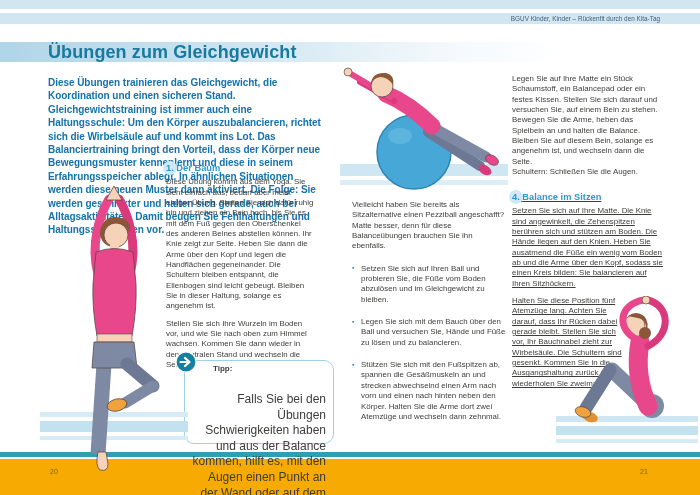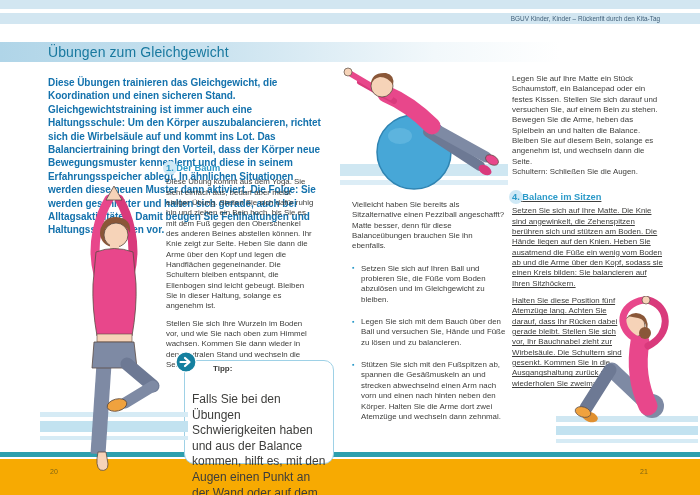--- a/index.html
+++ b/index.html
@@ -10,21 +10,21 @@
   .abs{position:absolute;}
 
   
   .band-top{top:0;left:0;width:700px;height:9px;background:#d2e6f1;}
   .band-header{top:13px;left:0;width:700px;height:11px;background:#d2e6f1;
     font-size:6.4px;line-height:11px;color:#41607a;text-align:right;padding-right:40px;box-sizing:border-box;}
 
   
   .title-banner{top:42px;left:0;width:700px;height:20px;
     background:linear-gradient(90deg,#b0d5e8 0%,#c9e2ef 30%,#f2f8fb 62%,#ffffff 80%);}
-  .title-banner .t{font-size:14px;font-weight:normal;color:#19799f;line-height:20px;padding-left:48px;letter-spacing:0.1px;}
+  .title-banner .t{font-size:18px;font-weight:bold;color:#19799f;line-height:20px;padding-left:48px;letter-spacing:0.1px;}
 
   
   .intro{top:76px;left:48px;width:282px;font-size:10px;font-weight:bold;
     color:#1472ad;line-height:1.34;letter-spacing:-0.05px;}
 
   
   .sec{color:#3d3d3b;font-size:7.9px;line-height:1.31;}
   .sec p{margin:0 0 7px 0;}
   .sec-head{font-size:9.3px;font-weight:bold;color:#2b9ac9;margin:0 0 3px 0;position:relative;}
   .sec-head .num{position:relative;display:inline-block;z-index:1;}
@@ -33,22 +33,22 @@
   .sec1{top:162px;left:166px;width:148px;}
   .sec2{top:200px;left:352px;width:154px;}
   .sec3{top:74px;left:512px;width:152px;}
   .sec4{top:191px;left:512px;width:152px;text-decoration:underline;}
 
   ul.bullets{margin:0;padding:0;list-style:none;}
   ul.bullets li{position:relative;padding-left:9px;margin:12px 0 2px 0;}
   ul.bullets li::before{content:"▪";position:absolute;left:0;top:-0.5px;color:#2b9ac9;font-size:7px;}
 
   
-  .tip-box{top:360px;left:184px;width:150px;height:104px;border:1.5px solid #9ed1e6;
-    border-radius:10px;background:#ffffff;box-sizing:border-box;z-index:2;}
+  .tip-box{top:360px;left:184px;width:150px;height:84px;border:1.5px solid #9ed1e6;
+    border-radius:10px;background:#ffffff;box-sizing:border-box;z-index:2;text-align:right;}
   .tip-arrow{position:absolute;left:-10px;top:-10px;width:22px;height:22px;}
   .tip-label{position:absolute;left:28px;top:3px;font-size:8px;font-weight:bold;color:#3d3d3b;}
   .tip-text{position:absolute;left:7px;top:31px;width:134px;font-size:12px;line-height:1.3;color:#3d3d3b;}
 
   
   .teal-line{top:452px;left:0;width:700px;height:5px;background:#2d9fae;}
   .orange-band{top:459px;left:0;width:700px;height:36px;background:#f7aa02;}
   .pg{top:468px;font-size:7px;color:#806616;}
   .pg-left{left:50px;}
   .pg-right{left:640px;}

